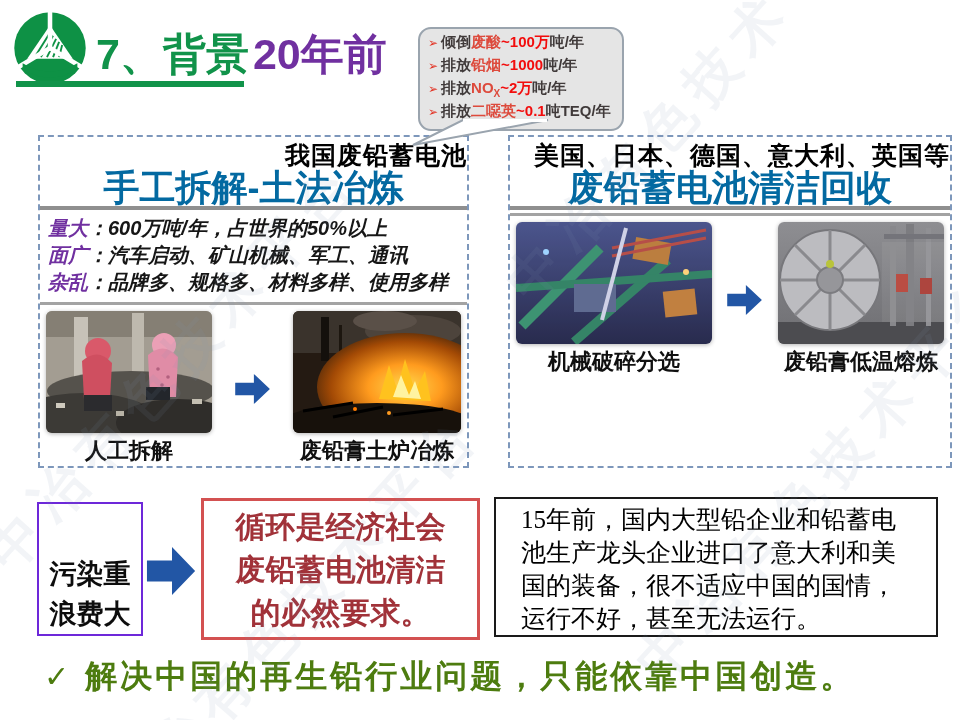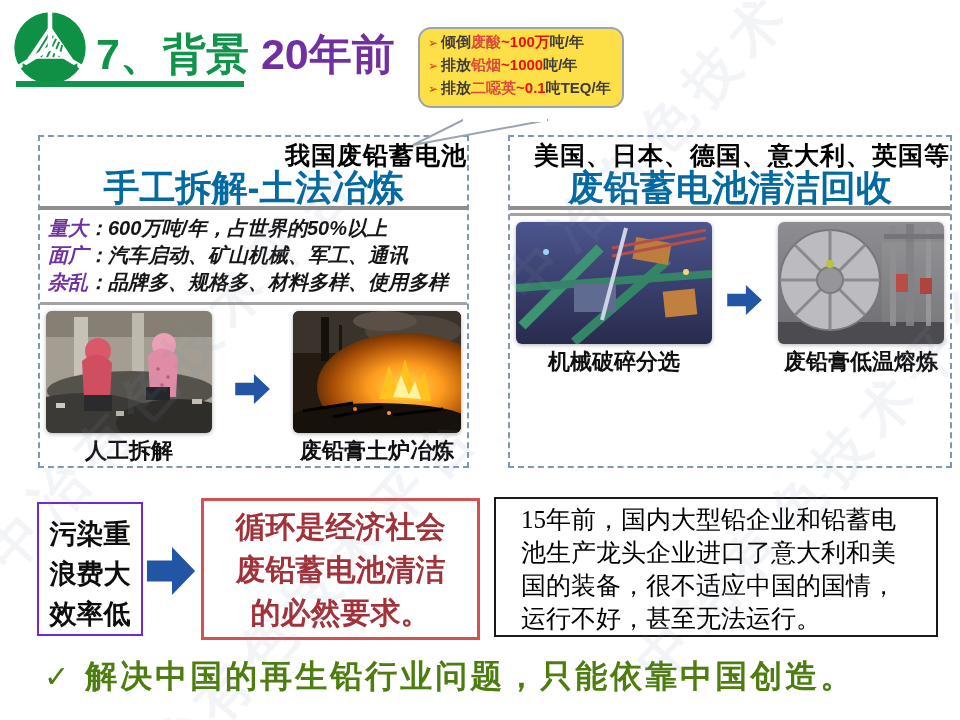--- a/index.html
+++ b/index.html
@@ -7,26 +7,26 @@
          font-family:"Liberation Sans","DejaVu Sans",sans-serif;}
 
   
   .wm{position:absolute;font-size:54px;font-weight:bold;color:rgba(125,145,180,0.10);
       transform:rotate(-48deg);white-space:nowrap;letter-spacing:12px;pointer-events:none;z-index:9;}
 
   
   .logo{position:absolute;left:12px;top:10px;width:76px;height:76px;}
   .title{position:absolute;left:96px;top:26px;font-size:43px;font-weight:bold;white-space:nowrap;z-index:2;}
   .t-green{color:#11934a;}
-  .t-purple{color:#7030a0;margin-left:12px;}
+  .t-purple{color:#7030a0;margin-left:4px;}
   .title-underline{position:absolute;left:16px;top:81px;width:228px;height:6px;background:#11934a;}
 
   
   .callout{position:absolute;left:418px;top:27px;width:206px;border:2px solid #9aa4ae;border-radius:13px;
-           background:#fde047;padding:4px 6px 4px 8px;z-index:5;box-sizing:border-box;}
+           background:#e5e5e5;padding:4px 6px 4px 8px;z-index:5;box-sizing:border-box;}
   .co-line{font-size:15px;font-weight:bold;line-height:17px;white-space:nowrap;color:#403a3a;}
   .co-bullet{color:#e23324;margin-right:3px;font-size:12px;}
   .co-kw{color:#dd4a3c;}
   .co-kw sub{font-size:10px;}
   .co-num{color:#f20d0d;}
   .co-unit{color:#403a3a;}
   .callout-tail{position:absolute;left:408px;top:119px;z-index:6;}
 
   
   .panel{position:absolute;top:135px;height:333px;border:2px dashed #7d97bb;background:#fff;
@@ -96,20 +96,23 @@
     <span class="t-green">7、背景</span><span class="t-purple">20年前</span>
   </div>
   <div class="title-underline"></div>
 
   <div class="callout">
     <div class="co-line">
       <span class="co-bullet">➢</span><span>倾倒</span><span class="co-kw"><span>废酸</span><sub></sub></span><span class="co-num">~100万</span><span class="co-unit">吨/年</span>
     </div>
     <div class="co-line">
       <span class="co-bullet">➢</span><span>排放</span><span class="co-kw"><span>铅烟</span><sub></sub></span><span class="co-num">~1000</span><span class="co-unit">吨/年</span>
+    </div>
+    <div class="co-line">
+      <span class="co-bullet">➢</span><span>排放</span><span class="co-kw"><span>NO</span><sub>X</sub></span><span class="co-num">~2万</span><span class="co-unit">吨/年</span>
     </div>
     <div class="co-line">
       <span class="co-bullet">➢</span><span>排放</span><span class="co-kw"><span>二噁英</span><sub></sub></span><span class="co-num">~0.1</span><span class="co-unit">吨TEQ/年</span>
     </div>
   </div>
   <svg class="callout-tail" width="150" height="28" viewBox="0 0 150 28">
     <polygon points="55,1 140,1 5,26" fill="#ffffff" stroke="#9aa4ae" stroke-width="2"></polygon>
     <rect x="55" y="0" width="84" height="3" fill="#ffffff"></rect>
   </svg>
 
@@ -252,21 +255,20 @@
           </svg>
         </div>
         <div class="pcap">废铅膏低温熔炼</div>
       </div>
     </div>
   </div>
 
   <div class="problem-box">
     <div class="problem-line">污染重</div>
     <div class="problem-line">浪费大</div>
-    <div class="problem-line">效率低</div>
   </div>
 
   <svg class="bottom-arrow" width="52" height="52" viewBox="0 0 52 54">
     <polygon points="0,16 26,16 26,2 50,27 26,52 26,38 0,38" fill="#2256a5"></polygon>
   </svg>
 
   <div class="conclusion-box">
     <div class="conclusion-line">循环是经济社会</div>
     <div class="conclusion-line">废铅蓄电池清洁</div>
     <div class="conclusion-line">的必然要求。</div>

